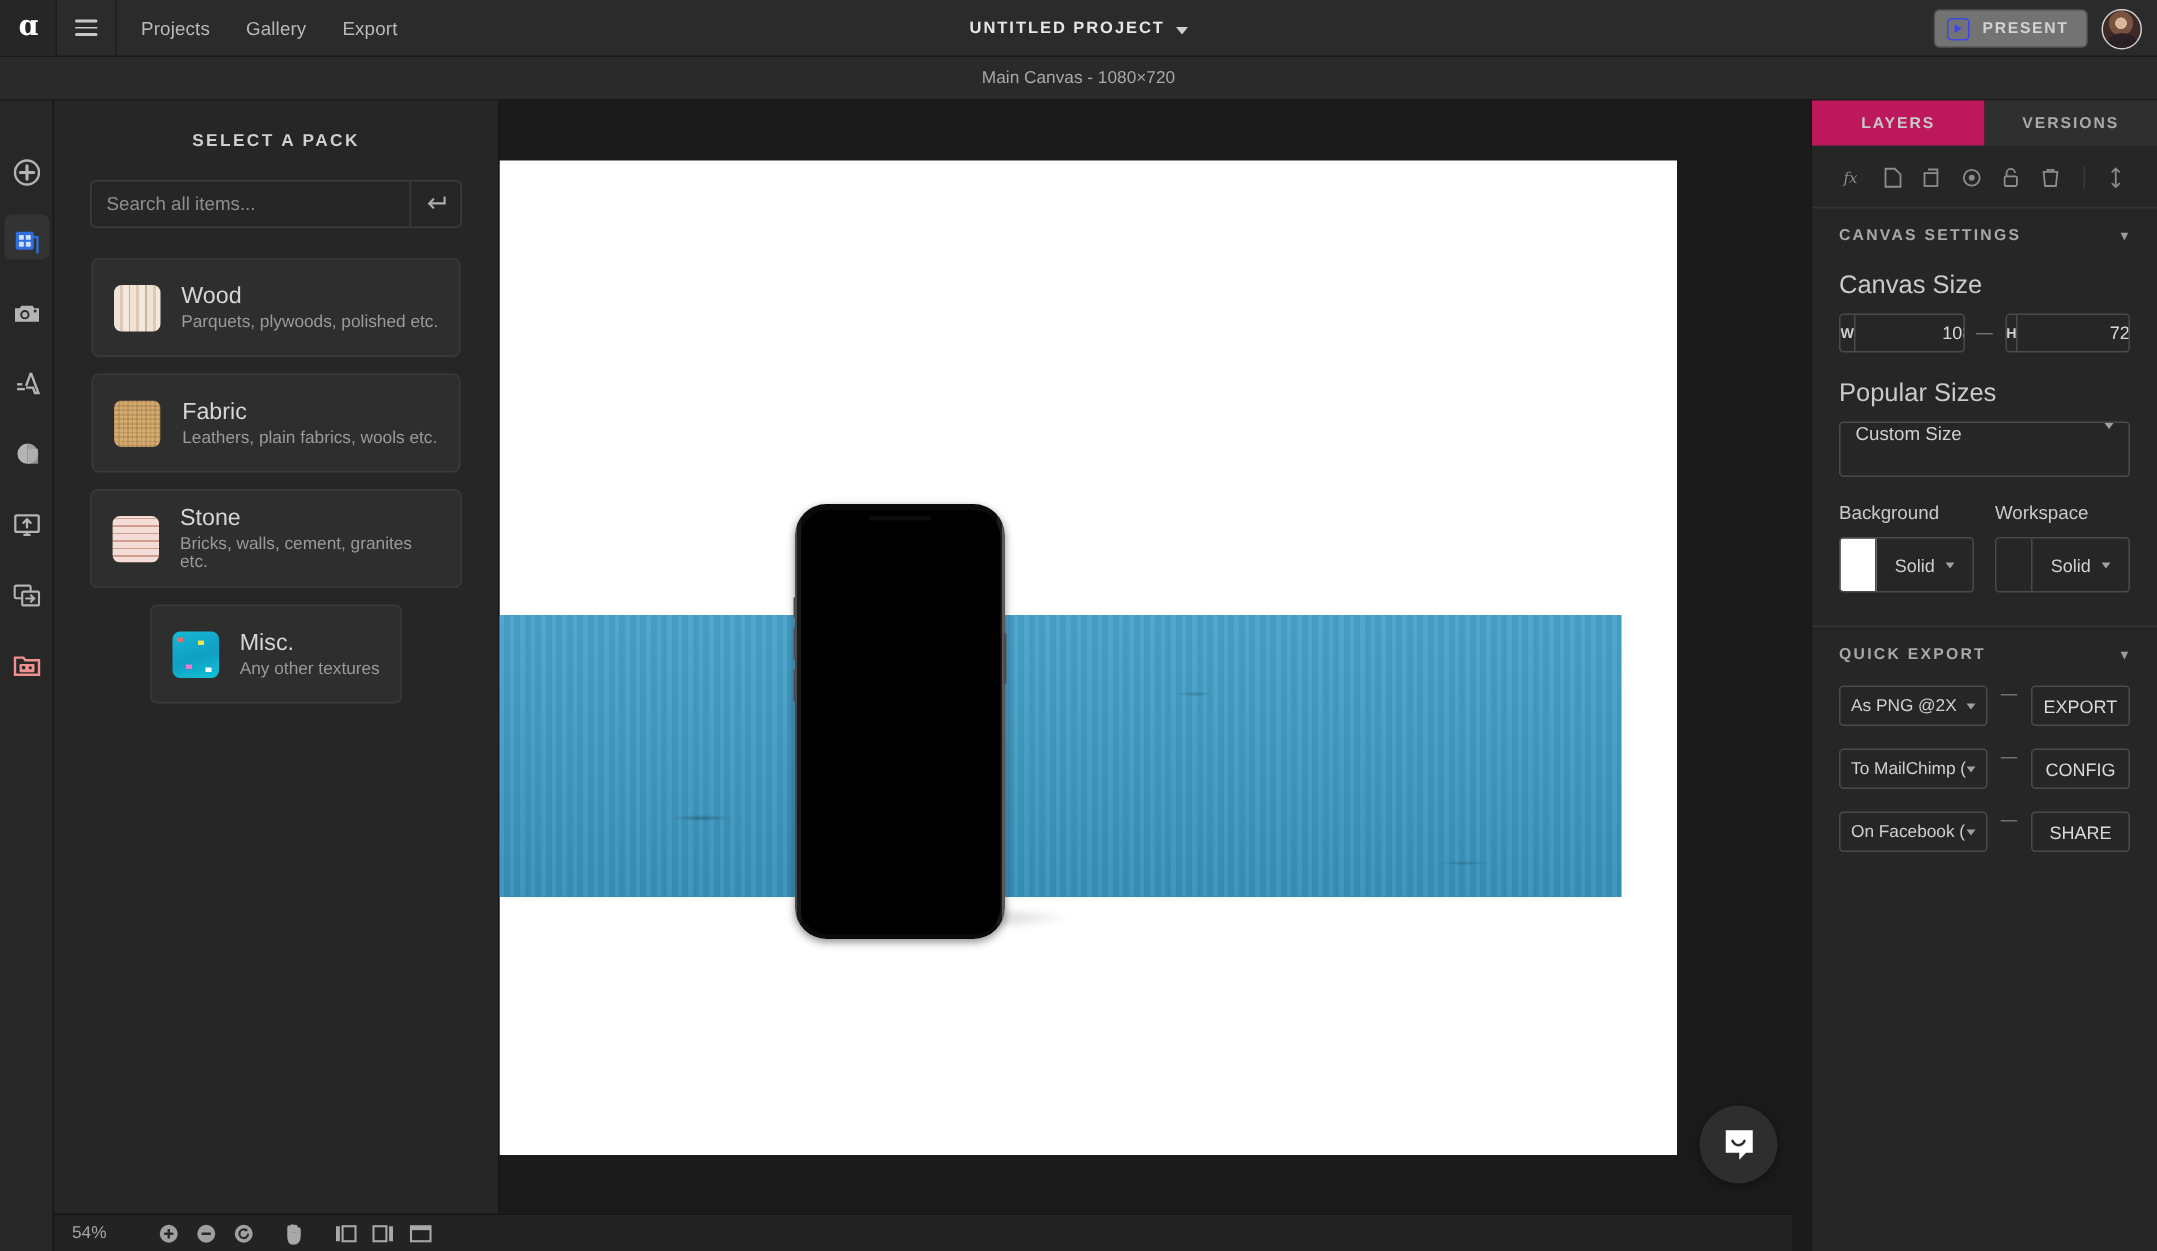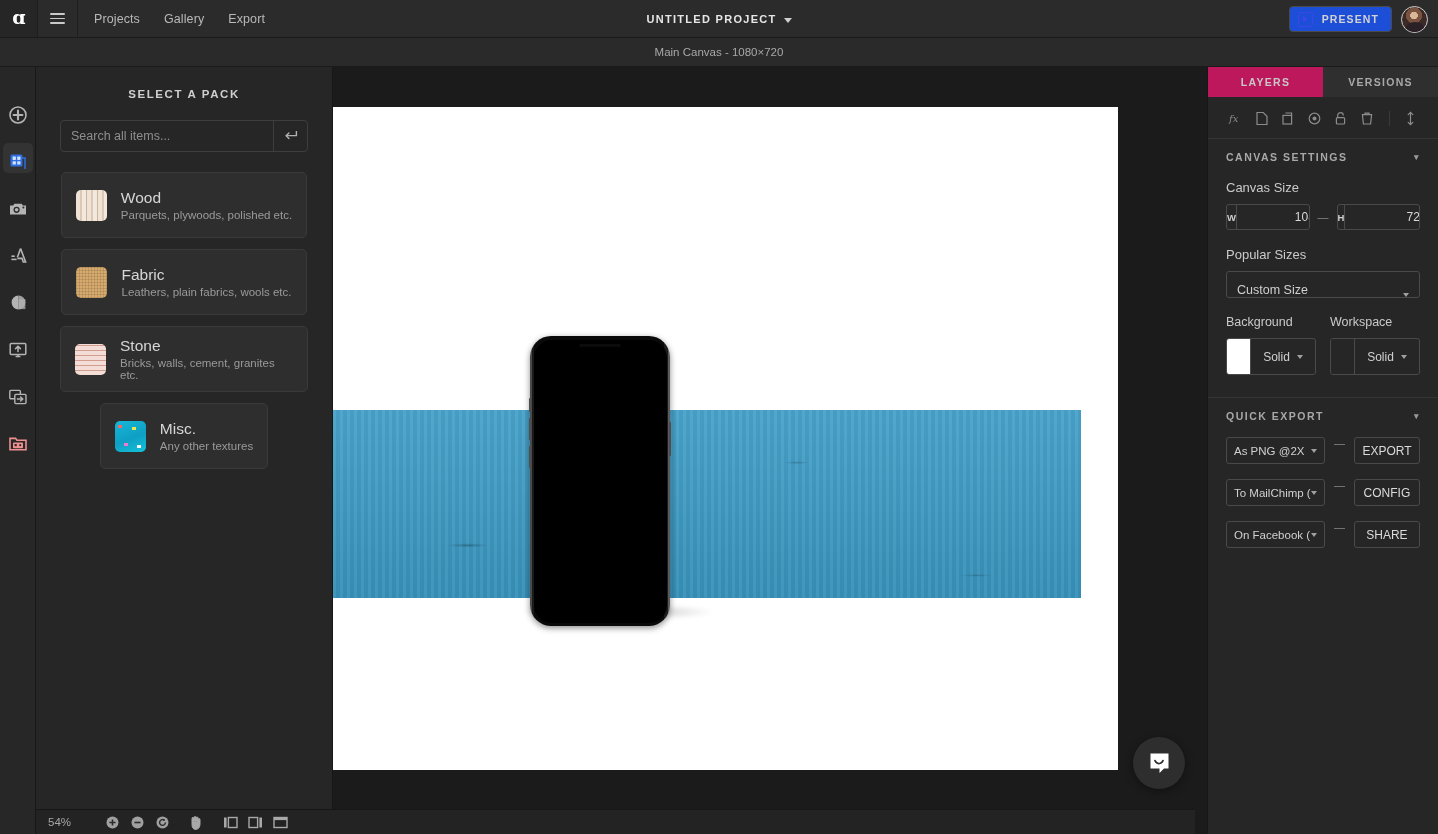--- a/index.html
+++ b/index.html
@@ -59,21 +59,21 @@
     border-right: 4px solid transparent; border-top: 5px solid #cfcfcf;
     transform: translateY(1px);
   }
   .topright {
     position: absolute; right: 0; top: 0; height: 38px;
     display: flex; align-items: center; gap: 9px; padding-right: 10px;
   }
   .present-btn {
     display: flex; align-items: center; gap: 9px;
     height: 26px; padding: 0 12px 0 8px;
-    border: 1px solid #4a4a4a; border-radius: 4px; background: #1d4ed8;
+    border: 1px solid #4a4a4a; border-radius: 4px; background: #737373;
     cursor: pointer;
   }
   .present-btn .lbl {
     color: #d2d2d2; font-size: 10.5px; font-weight: 700; letter-spacing: 1.1px;
   }
   .play-box {
     width: 15px; height: 15px; border: 1.6px solid #3d46e8; border-radius: 3px;
     display: flex; align-items: center; justify-content: center;
   }
   .play-box i {
@@ -288,38 +288,38 @@
   .lt-div { width: 1px; height: 15px; background: #3a3a3a; margin: 0 8px; }
 
   .section {
     border-top: 1px solid #333; margin-top: 7px; padding: 12px 18px 0 18px;
   }
   .sec-head {
     display: flex; align-items: center; justify-content: space-between;
     color: #a8a8a8; font-size: 10.5px; font-weight: 700; letter-spacing: 1.5px;
   }
   .sec-caret { color: #9a9a9a; font-size: 9px; line-height: 1; cursor: pointer; }
-  .field-lbl { color: #cacaca; font-size: 13px; margin-top: 17px; }
+  .field-lbl { color: #cacaca; font-size: 17px; margin-top: 17px; }
   .size-row { display: flex; align-items: center; gap: 8px; margin-top: 9px; }
   .size-ctl {
     display: flex; align-items: stretch; height: 26px; flex: 1;
     border: 1px solid #4a4a4a; border-radius: 3px; overflow: hidden;
   }
   .size-ctl .tag {
     width: 25px; display: flex; align-items: center; justify-content: center;
     border-right: 1px solid #4a4a4a; color: #cfcfcf; font-size: 9.5px; font-weight: 700;
   }
   .size-ctl input {
     flex: 1; border: 0; outline: 0; background: transparent; color: #d8d8d8;
     font-size: 12px; text-align: center; font-family: "Liberation Sans", sans-serif;
   }
   .dash { color: #8a8a8a; font-size: 11px; }
   .select {
-    margin-top: 9px; height: 27px; border: 1px solid #4a4a4a; border-radius: 3px;
-    display: flex; align-items: flex-end; justify-content: space-between;
+    margin-top: 9px; height: 37px; border: 1px solid #4a4a4a; border-radius: 3px;
+    display: flex; align-items: flex-start; justify-content: space-between;
     padding: 0 10px; color: #d0d0d0; font-size: 12.5px; cursor: pointer;
   }
   .sel-chev {
     width: 0; height: 0; border-left: 3.5px solid transparent;
     border-right: 3.5px solid transparent; border-top: 4.5px solid #a0a0a0;
   }
   .two-col { display: flex; gap: 14px; margin-top: 17px; }
   .two-col > div { flex: 1; }
   .col-lbl { color: #cacaca; font-size: 12.5px; }
   .swatch-ctl {

